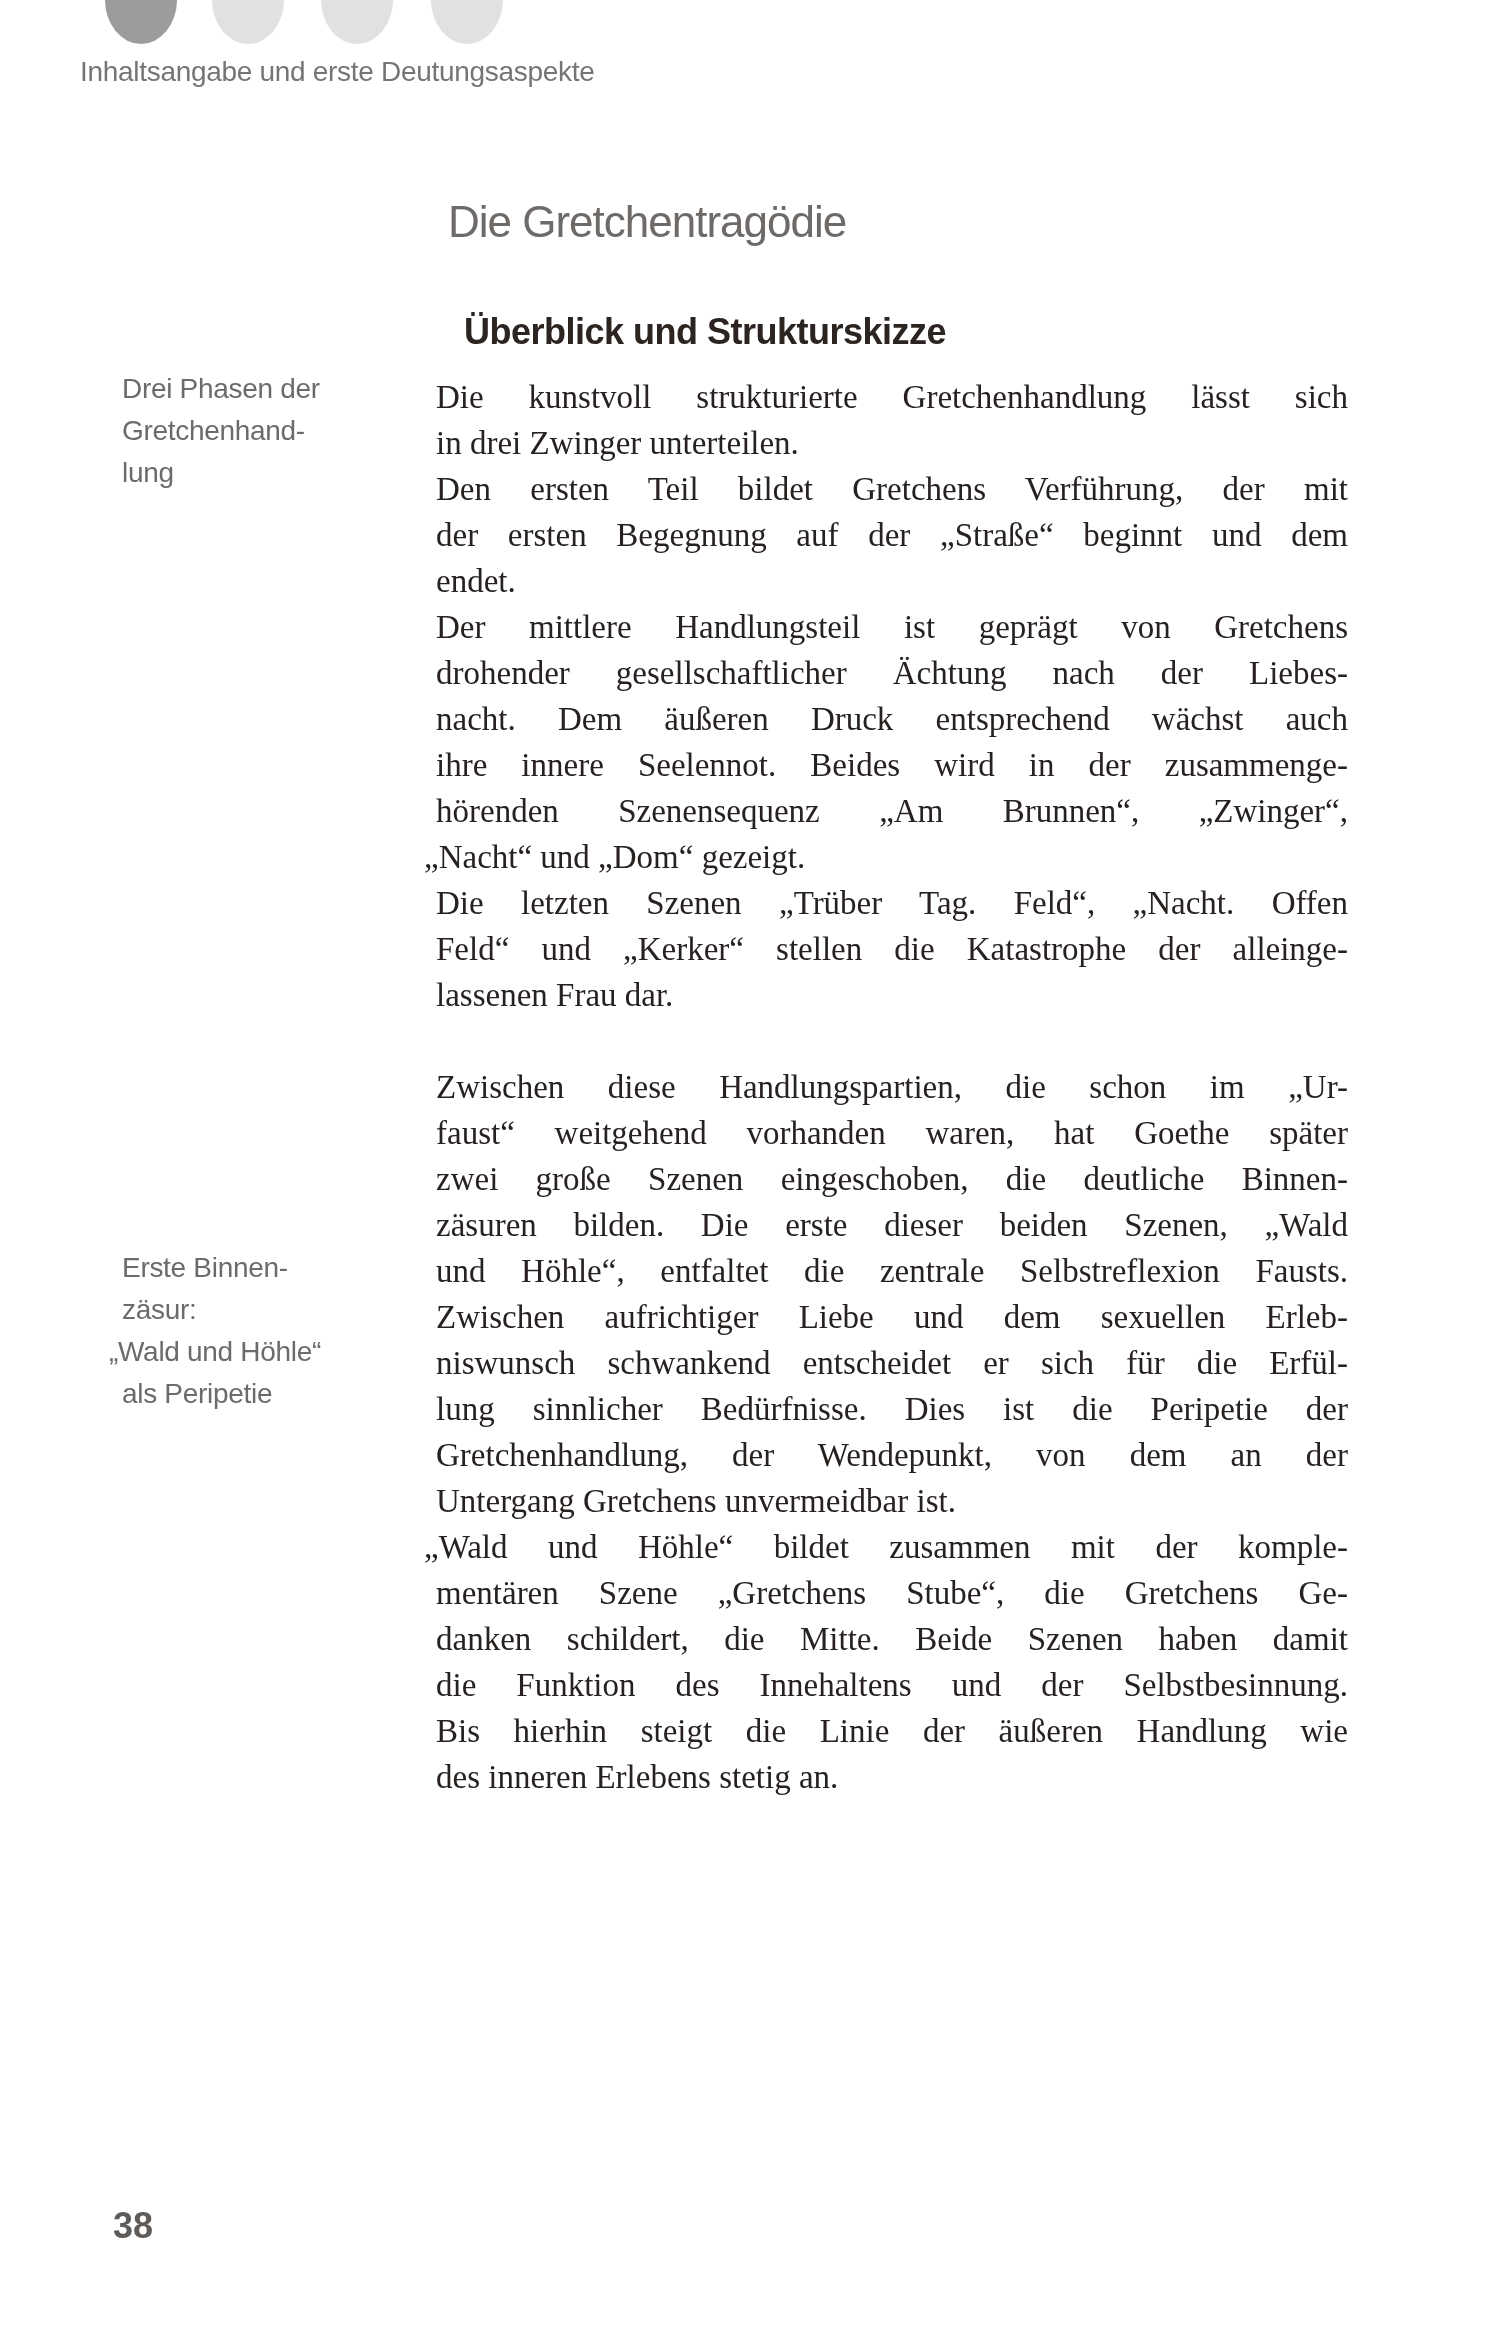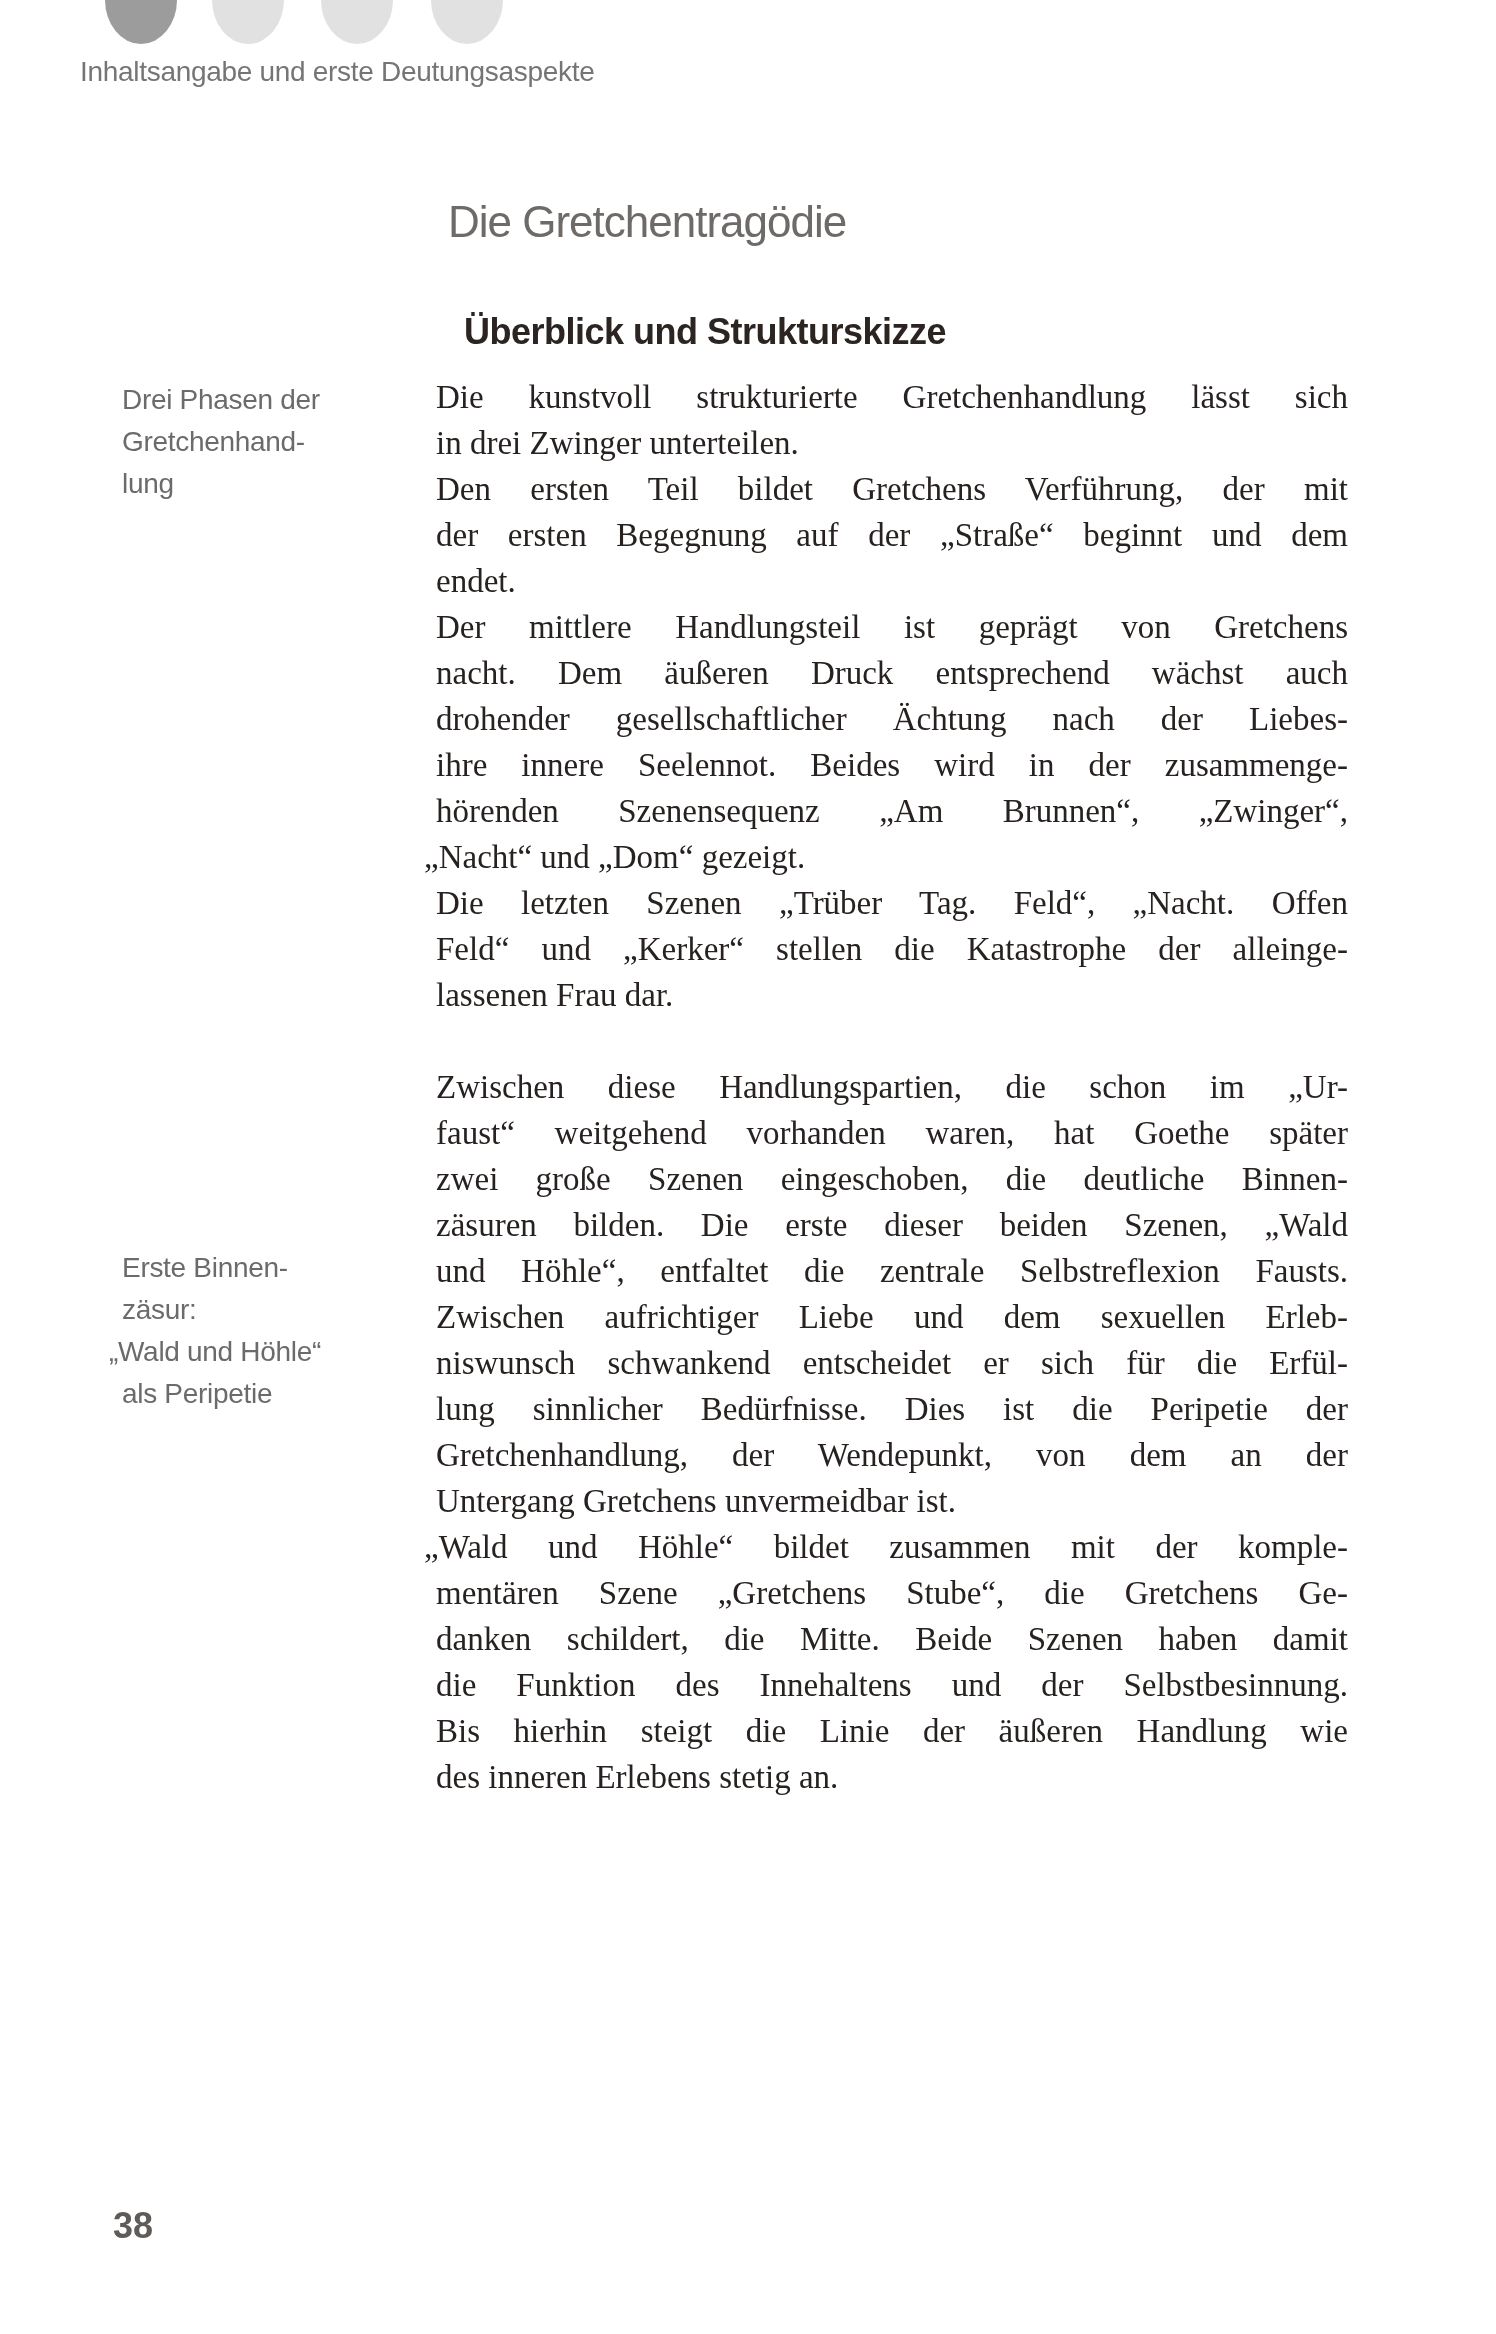--- a/index.html
+++ b/index.html
@@ -81,21 +81,21 @@
       <div class="dot" style="left: 431px;"></div>
     </div>
 
   <div class="running-head">Inhaltsangabe und erste Deutungsaspekte</div>
 
   <h1 class="chapter-title">Die Gretchentragödie</h1>
 
   <h2 class="section-subtitle">Überblick und Strukturskizze</h2>
 
   <aside id="margin-notes">
-      <div class="margin-note" style="top: 379px;">
+      <div class="margin-note" style="top: 368px;">
         <div class="note-line">Drei Phasen der</div>
         <div class="note-line">Gretchenhand-</div>
         <div class="note-line">lung</div>
       </div>
       <div class="margin-note" style="top: 1247px;">
         <div class="note-line">Erste Binnen-</div>
         <div class="note-line">zäsur:</div>
         <div class="note-line hang">„Wald und Höhle“</div>
         <div class="note-line">als Peripetie</div>
       </div>
@@ -107,22 +107,22 @@
           <div class="bline">Die kunstvoll strukturierte Gretchenhandlung lässt sich</div>
           <div class="bline last">in drei Zwinger unterteilen.</div>
         </div>
         <div>
           <div class="bline">Den ersten Teil bildet Gretchens Verführung, der mit</div>
           <div class="bline">der ersten Begegnung auf der „Straße“ beginnt und dem</div>
           <div class="bline last">endet.</div>
         </div>
         <div>
           <div class="bline">Der mittlere Handlungsteil ist geprägt von Gretchens</div>
+          <div class="bline">drohender gesellschaftlicher Ächtung nach der Liebes-</div>
           <div class="bline">nacht. Dem äußeren Druck entsprechend wächst auch</div>
-          <div class="bline">drohender gesellschaftlicher Ächtung nach der Liebes-</div>
           <div class="bline">ihre innere Seelennot. Beides wird in der zusammenge-</div>
           <div class="bline">hörenden Szenensequenz „Am Brunnen“, „Zwinger“,</div>
           <div class="bline last hang">„Nacht“ und „Dom“ gezeigt.</div>
         </div>
         <div>
           <div class="bline">Die letzten Szenen „Trüber Tag. Feld“, „Nacht. Offen</div>
           <div class="bline">Feld“ und „Kerker“ stellen die Katastrophe der alleinge-</div>
           <div class="bline last">lassenen Frau dar.</div>
         </div>
       </div>

